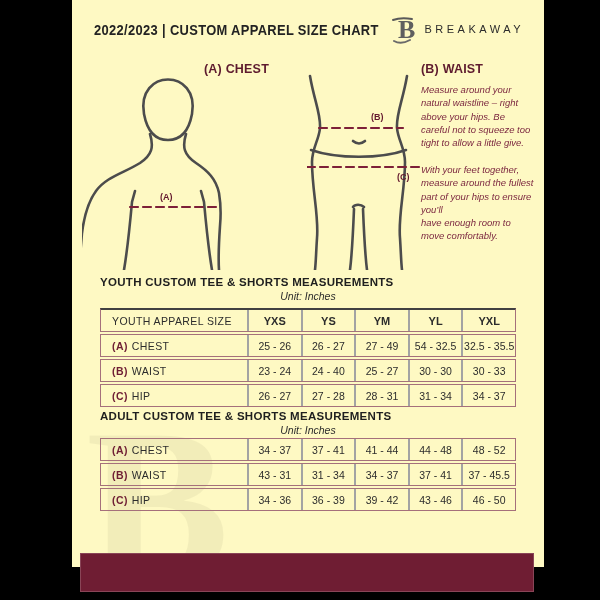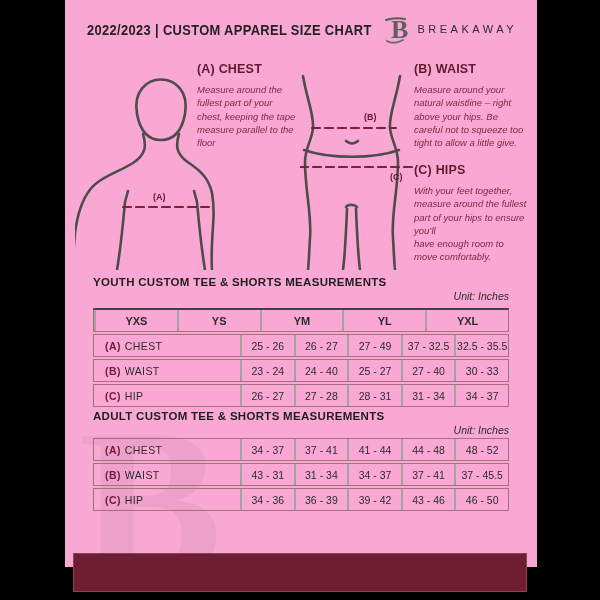--- a/index.html
+++ b/index.html
@@ -2,22 +2,22 @@
 <html><head>
 <meta charset="utf-8">
 <style>
   html,body { margin:0; padding:0; background:#111; }
   .canvas {
     position:relative; width:600px; height:600px; background:#000000;
     overflow:hidden; font-family:"Liberation Sans", sans-serif;
     -webkit-font-smoothing:antialiased;
   }
   .flyer {
-    position:absolute; left:65px; top:0; width:472px; height:567px;
-    background:#f9a8d4;
+    position:absolute; left:72px; top:0; width:472px; height:567px;
+    background:#fef9c3;
   }
 
   
   .hdr-title {
     position:absolute; left:22px; top:21px; font-size:15px; font-weight:bold;
     color:#232323; letter-spacing:.4px; white-space:nowrap;
     transform:scaleX(.86); transform-origin:left center;
   }
   .brand { position:absolute; right:20px; top:14px; display:flex; align-items:center; gap:7px; }
   .brand-logo { width:26px; height:30px; }
@@ -43,21 +43,21 @@
     position:absolute; left:14px; top:396px; font-size:215px; line-height:1;
     font-family:"Liberation Serif",serif; font-weight:bold; color:#000; opacity:.045;
     pointer-events:none;
   }
 
   
   .tbl-block { position:absolute; left:28px; width:416px; }
   #youth-table { top:276px; }
   #adult-table { top:410px; }
   .tbl-title { text-align:left; font-size:11.5px; font-weight:bold; color:#1f1f1f; letter-spacing:.3px; }
-  .tbl-unit  { text-align:right; font-size:10.5px; font-style:italic; color:#2b2b2b; margin-top:2px; }
+  .tbl-unit  { text-align:center; font-size:10.5px; font-style:italic; color:#2b2b2b; margin-top:2px; }
   .trow {
     display:flex; border:1px solid #a5707b; margin-top:2px; height:21px;
     align-items:stretch;
   }
   .trow.head { margin-top:6px; border-top:2px solid #414141; }
   .tcell {
     display:flex; align-items:center; justify-content:center;
     font-size:10.5px; color:#2c2c2c; flex:1 1 0; border-left:2px solid #a3a3a3;
   }
   .tcell.lbl {
@@ -109,64 +109,63 @@
       <path d="M47,151 C46,176 45,196 43,212" stroke-width="2"></path>
       <path d="M56,151 C57,176 58,196 60,212" stroke-width="2"></path>
       <line class="dash" x1="12" y1="70" x2="96" y2="70"></line>
       <text x="64" y="62">(B)</text>
       <line class="dash" x1="0" y1="109" x2="112" y2="109"></line>
       <text x="90" y="122">(C)</text>
     </svg>
 
     <div class="inst" id="inst-chest">
       <h3>(A) CHEST</h3>
-      <p>Measure around the fullest part of your chest, keeping the tape measure parallel to the floor</p>
     </div>
     <div class="inst" id="inst-waist">
       <h3>(B) WAIST</h3>
       <p>Measure around your natural waistline – right above your hips. Be careful not to squeeze too tight to allow a little give.</p>
     </div>
     <div class="inst" id="inst-hips">
-      <h3>(C) HIPS</h3>
       <p>With your feet together, measure around the fullest part of your hips to ensure you’ll
 have enough room to move comfortably.</p>
     </div>
 
     <div class="watermark">B</div>
 
     <div class="tbl-block" id="youth-table">
       <div class="tbl-title">YOUTH CUSTOM TEE &amp; SHORTS MEASUREMENTS</div>
       <div class="tbl-unit">Unit: Inches</div>
       <div class="trow head">
+        <div class="tcell lbl">YOUTH APPAREL SIZE</div>
         <div class="tcell">YXS</div>
         <div class="tcell">YS</div>
         <div class="tcell">YM</div>
         <div class="tcell">YL</div>
         <div class="tcell">YXL</div>
       </div>
       <div class="trow">
         <div class="tcell lbl">
             <span class="pfx">(A)</span>
             <span>CHEST</span>
           </div>
         <div class="tcell">25 - 26</div>
         <div class="tcell">26 - 27</div>
         <div class="tcell">27 - 49</div>
-        <div class="tcell">37 - 32.5</div>
+        <div class="tcell">54 - 32.5</div>
         <div class="tcell">32.5 - 35.5</div>
       </div>
       <div class="trow">
         <div class="tcell lbl">
             <span class="pfx">(B)</span>
             <span>WAIST</span>
           </div>
         <div class="tcell">23 - 24</div>
         <div class="tcell">24 - 40</div>
         <div class="tcell">25 - 27</div>
-        <div class="tcell">27 - 40</div>
+        <div class="tcell">30 - 30</div>
         <div class="tcell">30 - 33</div>
       </div>
       <div class="trow">
         <div class="tcell lbl">
             <span class="pfx">(C)</span>
             <span>HIP</span>
           </div>
         <div class="tcell">26 - 27</div>
         <div class="tcell">27 - 28</div>
         <div class="tcell">28 - 31</div>

